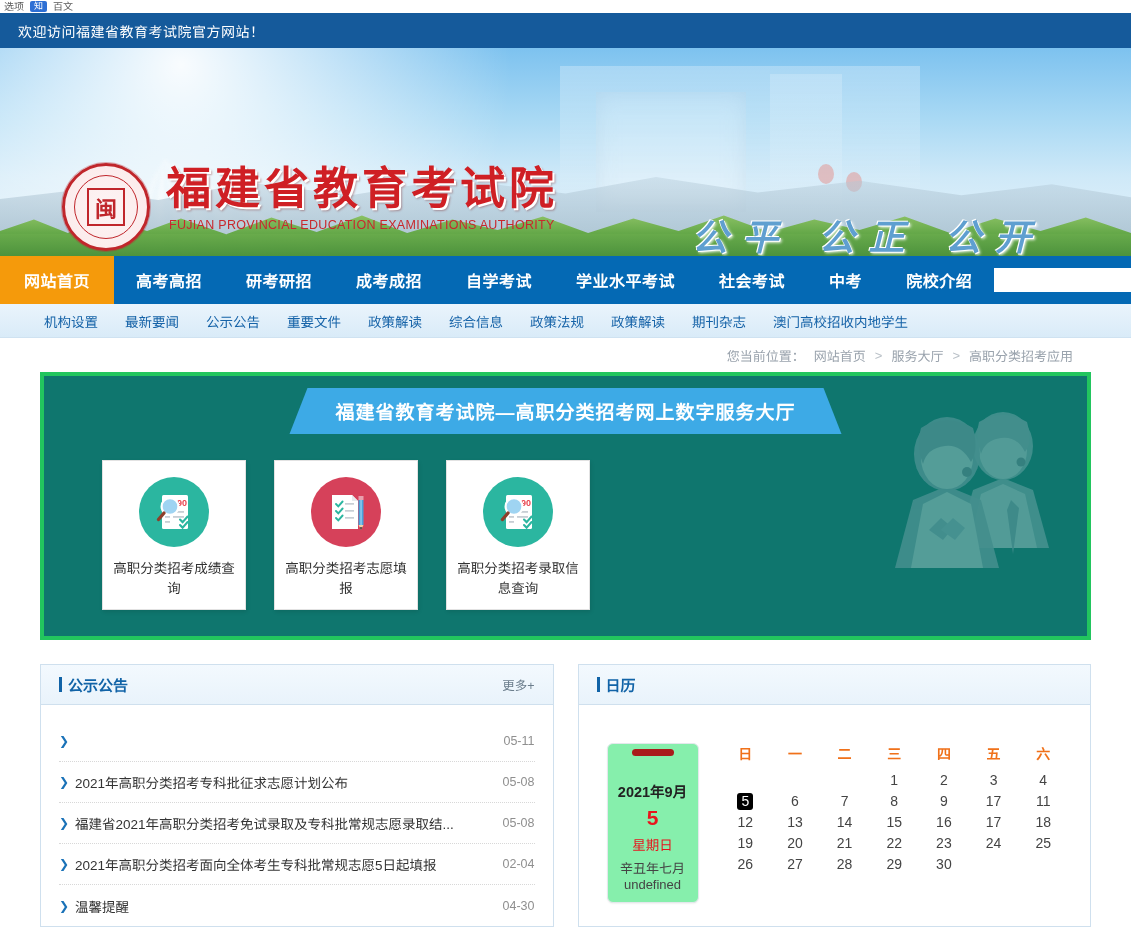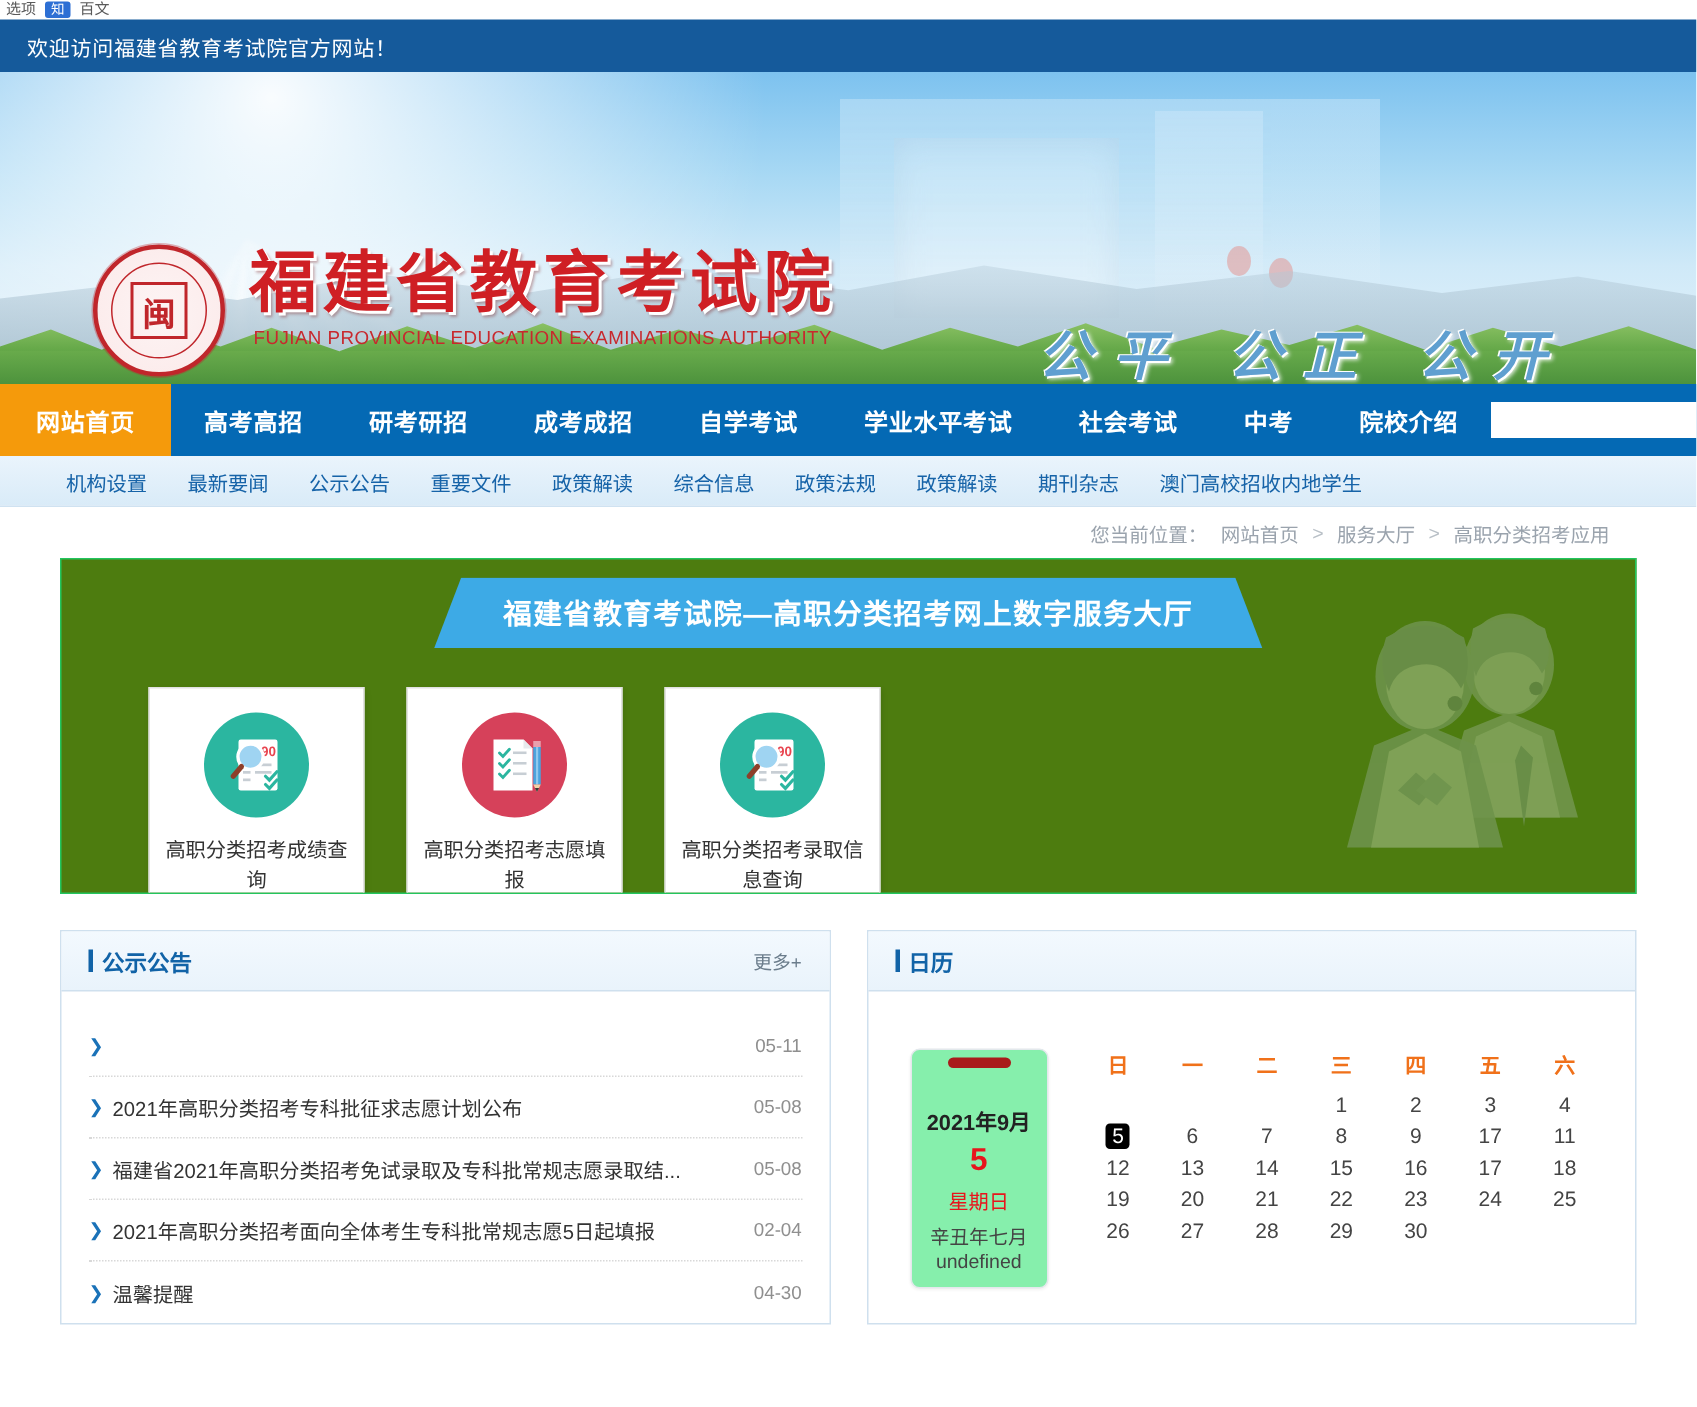--- a/index.html
+++ b/index.html
@@ -189,22 +189,22 @@
   .crumbbar {
     height: 34px; display: flex; align-items: center; justify-content: flex-end;
     padding-right: 58px; gap: 9px;
     font-size: 13px; color: #9aa3ad;
   }
   .crumbbar .sep { color: #b9c0c7; }
   .crumbbar .crumb { cursor: pointer; }
 
   
   .hall {
-    margin: 0 40px; height: 224px;
-    border: 1px solid #22c55e; background: #4d7c0f;
+    margin: 0 40px; height: 268px;
+    border: 4px solid #22c55e; background: #0f766e;
     position: relative; overflow: hidden;
   }
   .hall-title-wrap {
     display: flex; justify-content: center; margin-top: 12px;
     position: relative; z-index: 2;
   }
   .hall-title {
     background: #3daae6; color: #ffffff;
     font-size: 19px; font-weight: bold; letter-spacing: 1px;
     padding: 9px 46px 10px 46px;

